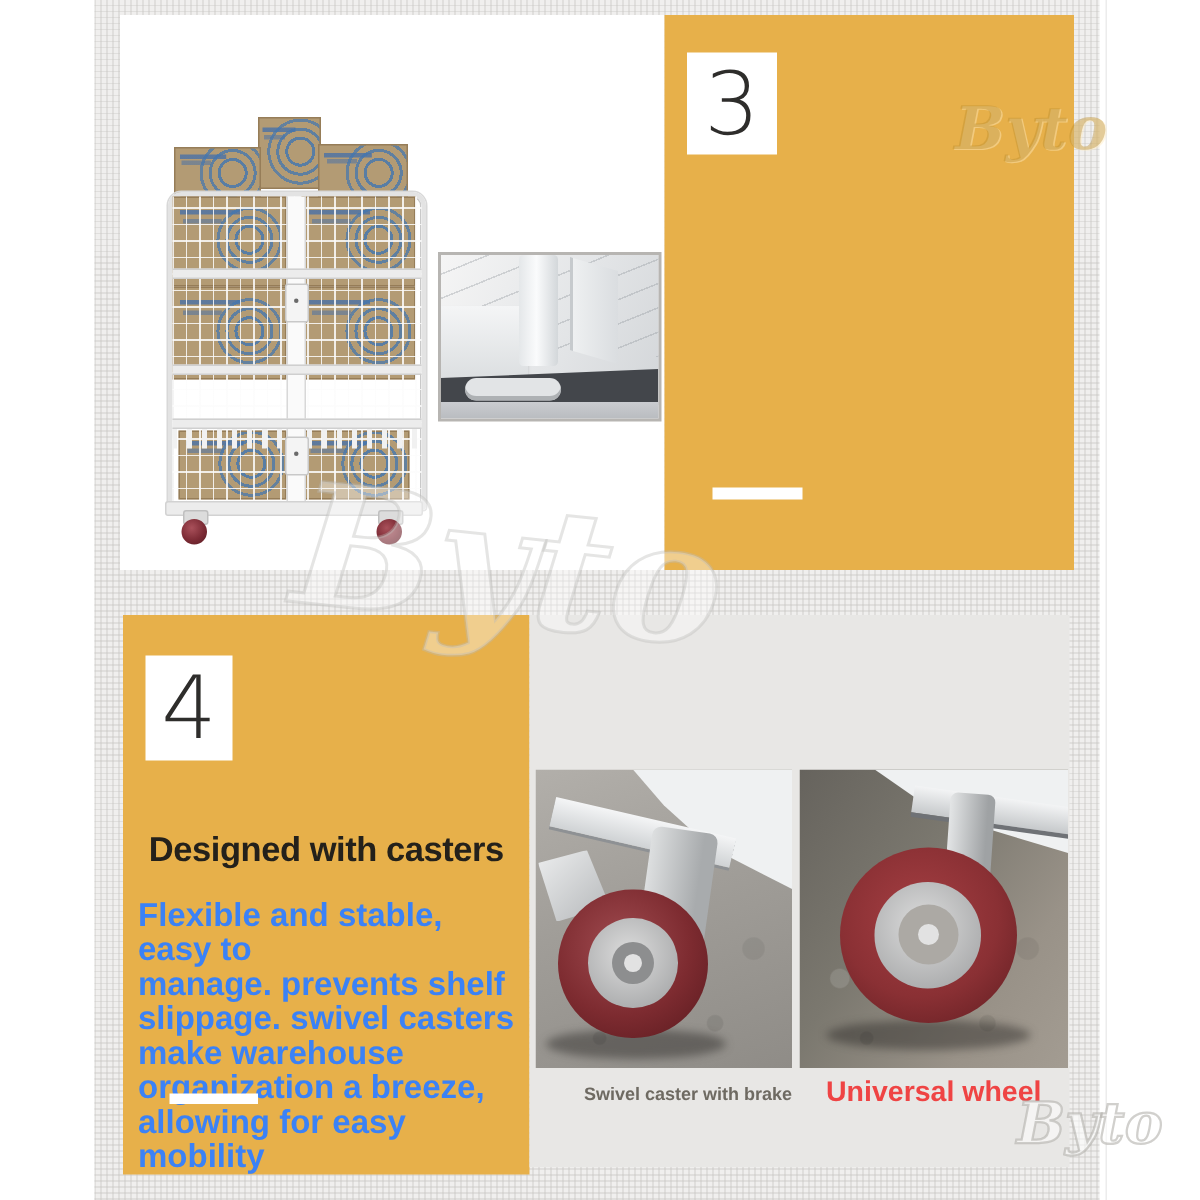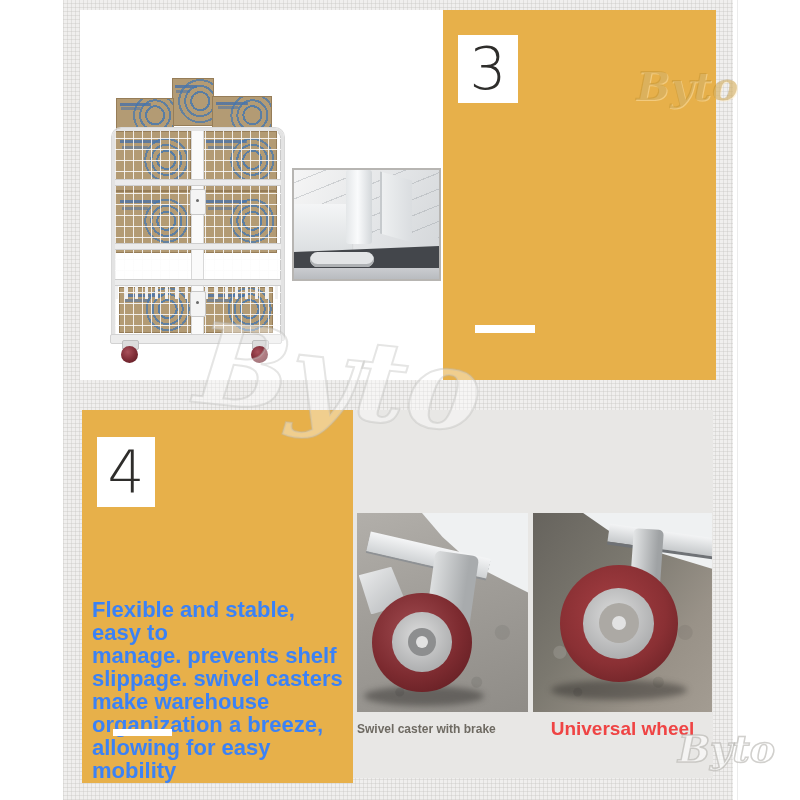--- a/index.html
+++ b/index.html
@@ -43,21 +43,21 @@
       font-size:14px;font-weight:bold;color:#4c4433;line-height:14px;white-space:pre-line;z-index:3;}
   .bar{position:absolute;background:#ffffff;z-index:3;}
   .bar3{left:475px;top:325px;width:60px;height:8px;}
 
   
   .h4-title{position:absolute;left:82px;top:553px;width:271px;text-align:center;
       font-size:23px;font-weight:bold;color:#24211b;letter-spacing:-.3px;z-index:3;}
   .h4-body{position:absolute;left:92px;top:598px;width:256px;text-align:left;
       font-size:22px;font-weight:bold;color:#3b82f6;line-height:23px;white-space:pre-line;z-index:3;}
   .bar4{left:113px;top:729px;width:59px;height:7px;}
-  .cap-left{position:absolute;left:357px;top:722px;width:171px;text-align:left;
+  .cap-left{position:absolute;left:357px;top:722px;width:171px;text-align:right;
       font-size:12px;font-weight:bold;color:#6e6a62;z-index:3;}
   .cap-right{position:absolute;left:533px;top:718px;width:179px;text-align:center;
       font-size:19px;font-weight:bold;color:#ef4444;z-index:3;}
 
   
   .trolley{position:absolute;left:108px;top:78px;width:174px;height:284px;z-index:2;}
   .kbox{position:absolute;background-color:#b39b74;border:1px solid rgba(125,100,65,.55);
     background-image:
       radial-gradient(circle at 68% 48%, transparent 0 8px, rgba(66,118,176,.8) 8px 10px,
         transparent 10px 14px, rgba(66,118,176,.75) 14px 16px, transparent 16px 20px,
@@ -201,20 +201,21 @@
     <span>3</span>
   </div>
   <div class="bar bar3"></div>
 
   <div class="panel yellow4"></div>
   <div class="panel gray4"></div>
 
   <div class="numbox num4">
     <span>4</span>
   </div>
+  <div class="h4-title">Designed with casters</div>
   <div class="h4-body">Flexible and stable, easy to
 manage. prevents shelf
 slippage. swivel casters
 make warehouse
 organization a breeze,
 allowing for easy mobility</div>
   <div class="bar bar4"></div>
 
   <div class="photo photo-l">
     <div class="ground-l"></div>

